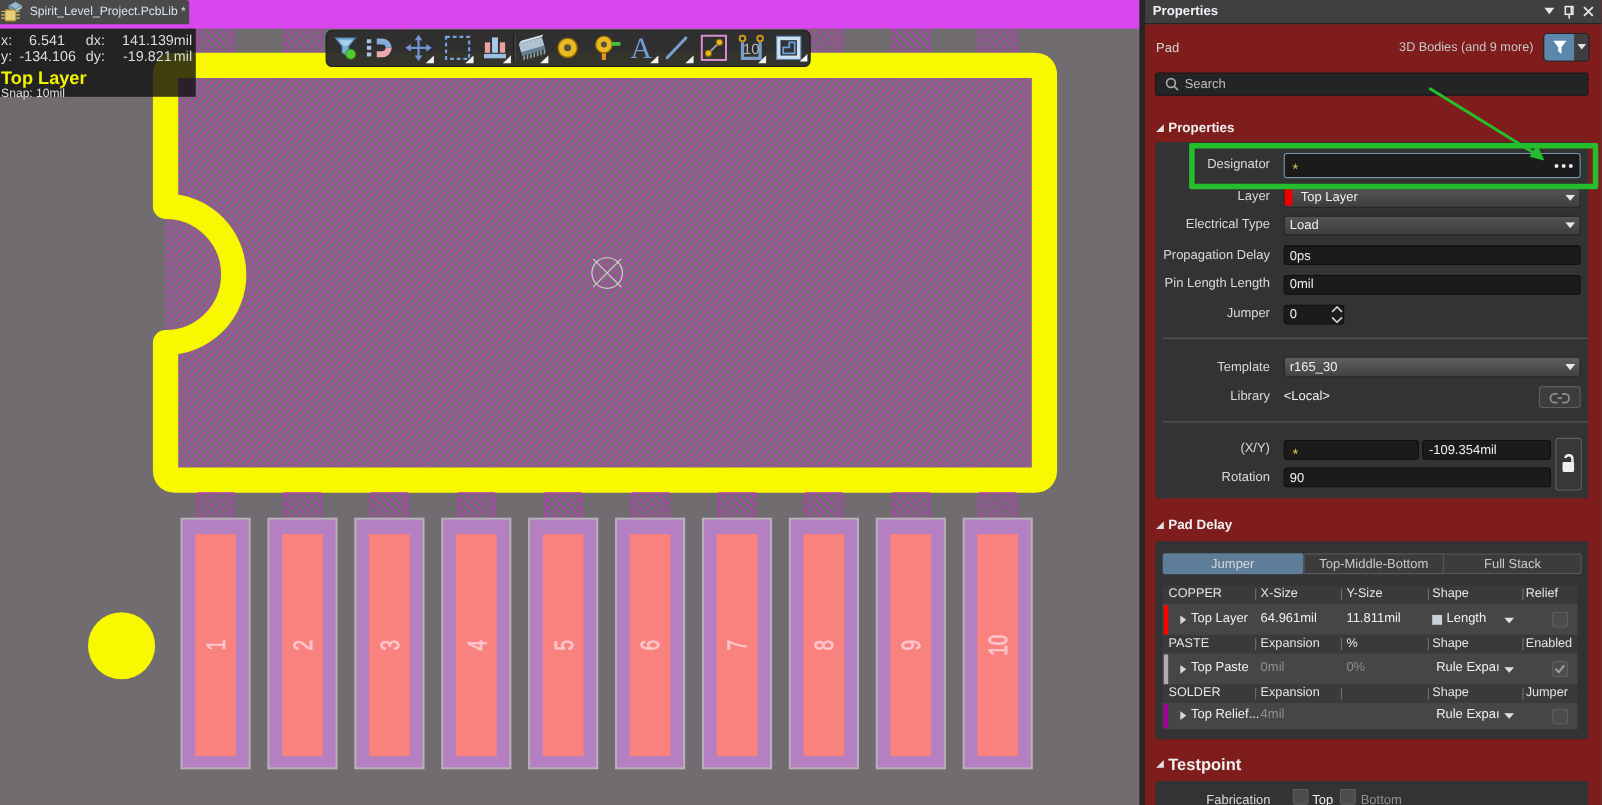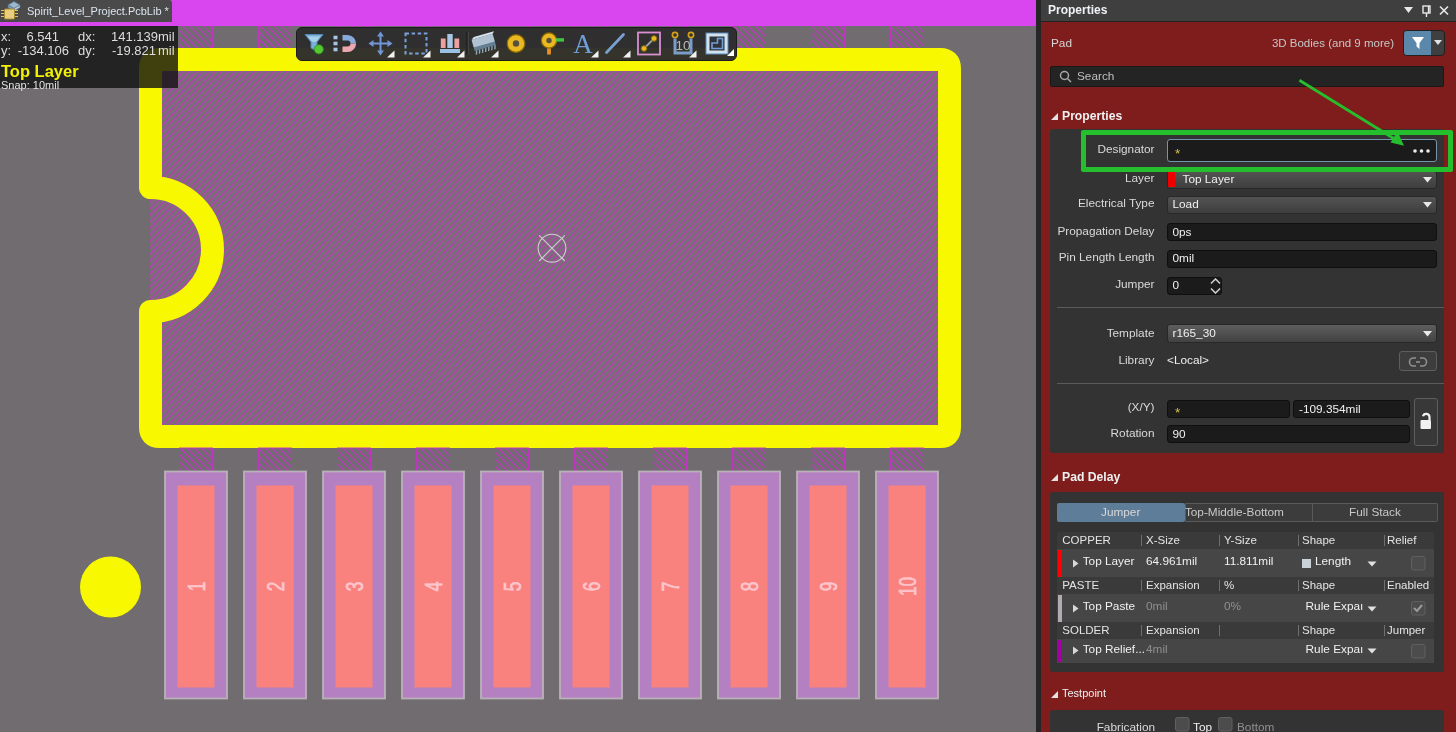--- a/index.html
+++ b/index.html
@@ -343,21 +343,21 @@
 </svg>
 <svg width="10" height="10" style="position:absolute;left:14px;top:472.5px">
       <path d="M8,1 L8,8 L1,8 Z" fill="#e2e2e2"></path>
     </svg>
     <span style="position:absolute;left:26px;top:469.5px;font-size:12.2px;font-weight:bold;color:#f0f0f0">Pad Delay</span>
 <div style="position:absolute;left:14px;top:492px;width:394px;height:180px;background:#333333;border-radius:3px"></div>
 <div style="position:absolute;left:20.7px;top:502.7px;width:128.2px;height:19.7px;background:#5e7d98;border-radius:2px;"></div>
 <div style="position:absolute;left:148.9px;top:502.7px;width:128.1px;height:19.7px;border:1px solid #5a5a5a;box-sizing:border-box;background:#3c3c3c"></div>
 <div style="position:absolute;left:277px;top:502.7px;width:124.5px;height:19.7px;border:1px solid #5a5a5a;border-left:none;border-radius:0 2px 2px 0;box-sizing:border-box;background:#3c3c3c"></div>
 <span style="position:absolute;left:20.7px;top:505.5px;width:128px;text-align:center;font-size:11.8px;color:#d8d8d8">Jumper</span>
-<span style="position:absolute;left:148.9px;top:505.5px;width:128px;text-align:left;font-size:11.8px;color:#c9c9c9">Top-Middle-Bottom</span>
+<span style="position:absolute;left:148.9px;top:505.5px;width:128px;text-align:center;font-size:11.8px;color:#c9c9c9">Top-Middle-Bottom</span>
 <span style="position:absolute;left:277px;top:505.5px;width:124px;text-align:center;font-size:11.8px;color:#c9c9c9">Full Stack</span>
 <div style="position:absolute;left:21px;top:532.4px;width:377px;height:130.2px;background:#3a3a3a;border-radius:2px"></div>
 <span style="position:absolute;left:26.3px;top:533.9px;font-size:11.5px;color:#e4e4e4">COPPER</span>
 <span style="position:absolute;left:110px;top:533.9px;font-size:11.5px;color:#e4e4e4">X-Size</span>
 <span style="position:absolute;left:188px;top:533.9px;font-size:11.5px;color:#e4e4e4">Y-Size</span>
 <span style="position:absolute;left:266px;top:533.9px;font-size:11.5px;color:#e4e4e4">Shape</span>
 <span style="position:absolute;left:351px;top:533.9px;font-size:11.5px;color:#e4e4e4">Relief</span>
 <div style="position:absolute;left:105px;top:534.9px;width:1px;height:11px;background:#6f6f6f"></div>
 <div style="position:absolute;left:183px;top:534.9px;width:1px;height:11px;background:#6f6f6f"></div>
 <div style="position:absolute;left:262px;top:534.9px;width:1px;height:11px;background:#6f6f6f"></div>
@@ -421,21 +421,21 @@
 <span style="position:absolute;left:269.6px;top:642.9px;font-size:11.8px;color:#f0f0f0;white-space:nowrap">Rule Expaı</span>
 <svg width="11" height="7" style="position:absolute;left:331px;top:648.4px">
       <path d="M0.5,0.5 h9 l-4.5,5 z" fill="#e0e0e0"></path>
     </svg>
 <svg width="15" height="15" style="position:absolute;left:375px;top:643.9px">
       <rect x="0.5" y="0.5" width="13.5" height="13.5" rx="2" fill="#4c4c4c" stroke="#606060"></rect>
     </svg>
 <svg width="10" height="10" style="position:absolute;left:14px;top:689.5px">
       <path d="M8,1 L8,8 L1,8 Z" fill="#e2e2e2"></path>
     </svg>
-    <span style="position:absolute;left:26px;top:686.5px;font-size:11px;font-weight:normal;color:#f0f0f0">Testpoint</span>
+    <span style="position:absolute;left:26px;top:686.5px;font-size:15px;font-weight:bold;color:#f0f0f0">Testpoint</span>
 <div style="position:absolute;left:14px;top:709.5px;width:394px;height:23px;background:#333333;border-radius:3px"></div>
 <span style="position:absolute;right:301px;top:721.0px;font-size:11.8px;color:#dadada;white-space:nowrap">Fabrication</span>
 <svg width="15" height="15" style="position:absolute;left:139px;top:717px">
       <rect x="0.5" y="0.5" width="13.5" height="13.5" rx="2" fill="#4c4c4c" stroke="#606060"></rect>
     </svg>
 <span style="position:absolute;left:157px;top:720.5px;font-size:11.8px;color:#f0f0f0;white-space:nowrap">Top</span>
 <svg width="15" height="15" style="position:absolute;left:182px;top:717px">
       <rect x="0.5" y="0.5" width="13.5" height="13.5" rx="2" fill="#4c4c4c" stroke="#606060"></rect>
     </svg>
 <span style="position:absolute;left:201px;top:720.5px;font-size:11.8px;color:#909090;white-space:nowrap">Bottom</span>

